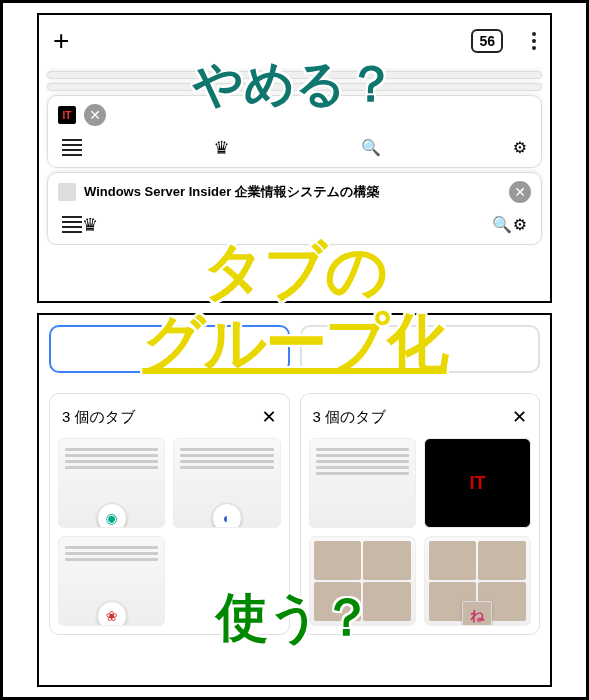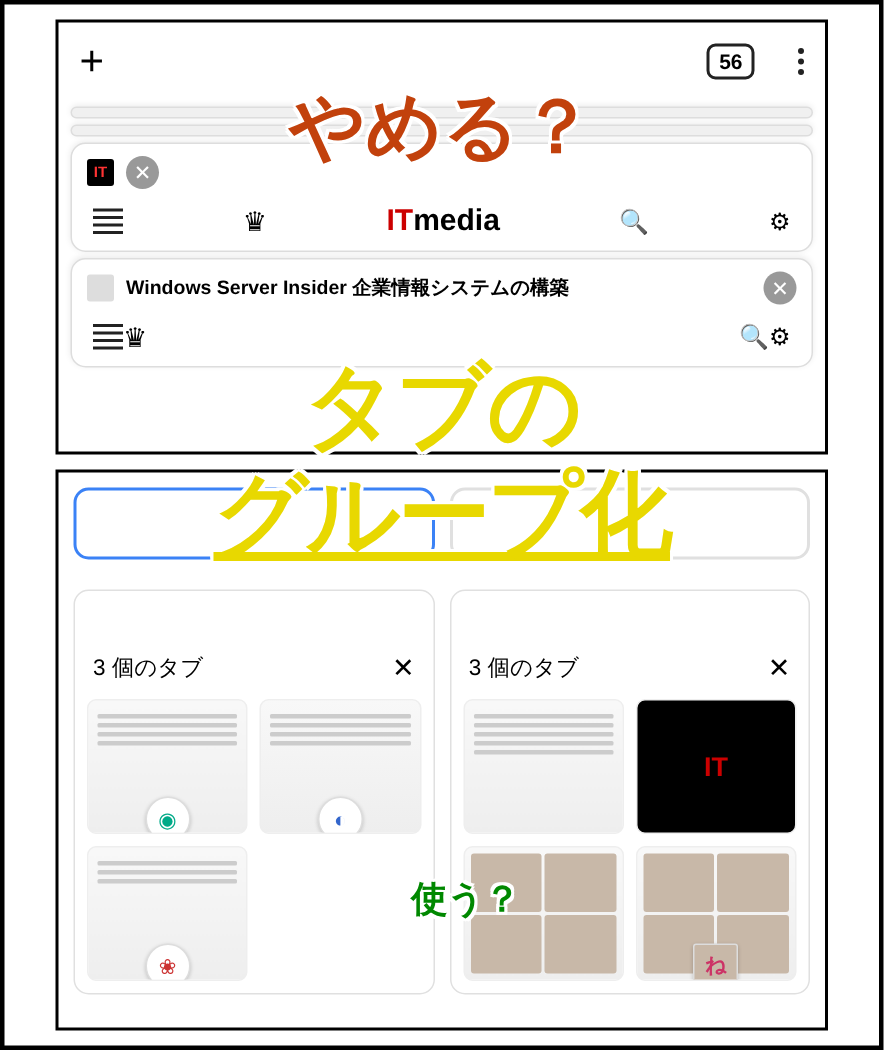--- a/index.html
+++ b/index.html
@@ -48,42 +48,42 @@
     .crown { font-size: 18px; }
     .logo { font-size: 20px; font-weight: bold; }
     .logo .red { color: #c00; }
     .search-ic, .gear-ic { font-size: 16px; }
 
     
     .group-row { display: flex; gap: 10px; padding: 10px; }
     .group-card { flex: 1; border: 1px solid #e0e0e0; border-radius: 10px; background: #fff; padding: 8px; }
     .group-card.tiny { height: 48px; padding: 4px; border: 2px solid #3b82f6; }
     .group-card.tiny.plain { border-color: #e0e0e0; }
-    .group-head { display: flex; align-items: center; justify-content: space-between; padding: 4px 4px 10px 4px; margin-top: 28px; }
+    .group-head { display: flex; align-items: center; justify-content: space-between; padding: 4px 4px 10px 4px; }
     .group-title { font-size: 15px; }
     .close-x { font-size: 18px; cursor: pointer; }
     .thumb-grid { display: grid; grid-template-columns: 1fr 1fr; gap: 8px; }
     .thumb { position: relative; border: 1px solid #eee; border-radius: 6px; height: 90px; background: linear-gradient(#f8f8f8, #eee); overflow: hidden; }
     .thumb .badge { position: absolute; bottom: -6px; left: 50%; transform: translateX(-50%); width: 30px; height: 30px; border-radius: 50%; background: #fff; border: 1px solid #ddd; display: flex; align-items: center; justify-content: center; font-size: 14px; box-shadow: 0 1px 3px rgba(0,0,0,0.2); }
     .thumb .lines { padding: 6px; }
     .thumb .lines span { display: block; height: 3px; background: #ccc; margin: 3px 0; border-radius: 1px; }
     .thumb.black { background: #000; color: #c00; display: flex; align-items: center; justify-content: center; font-weight: bold; font-size: 18px; }
     .thumb.photos { display: grid; grid-template-columns: 1fr 1fr; grid-template-rows: 1fr 1fr; gap: 2px; padding: 4px; }
     .thumb.photos div { background: #c8b8a8; border-radius: 2px; }
 
     
     .overlay-text {
       position: absolute;
       font-weight: 900;
       text-shadow: 2px 2px 0 #fff, -2px -2px 0 #fff, 2px -2px 0 #fff, -2px 2px 0 #fff, 0 2px 0 #fff, 2px 0 0 #fff, 0 -2px 0 #fff, -2px 0 0 #fff;
       white-space: nowrap;
     }
-    .t-red { color: #c2410c; font-size: 50px; }
+    .t-red { color: #0f766e; font-size: 50px; }
     .t-yellow { color: #e8d800; font-size: 62px; letter-spacing: -2px; text-align: center; }
-    .t-green { color: #008800; font-size: 24px; margin-left: 16px; }
+    .t-green { color: #008800; font-size: 52px; }
     .pos-yameru { top: 48px; left: 50%; transform: translateX(-50%); }
     .pos-tabuno { top: 226px; left: 50%; transform: translateX(-50%); }
     .pos-group { top: 298px; left: 50%; transform: translateX(-50%); text-decoration: underline; }
     .pos-tsukau { top: 580px; left: 50%; transform: translateX(-50%); }
   </style>
 </head>
 <body>
 
 <div class="frame frame-top">
   <div class="chrome-bar">
@@ -107,21 +107,20 @@
       <div class="close-round">✕</div>
     </div>
     <div class="tab-content">
       <div class="hamburger">
           <span></span>
           <span></span>
           <span></span>
           <span></span>
         </div>
       <div class="crown">♛</div>
-      <div class="logo"><span class="red">IT</span><span>media</span></div>
       <div class="search-ic">🔍</div>
       <div class="gear-ic">⚙</div>
     </div>
   </div>
 
   <div class="tab-card">
     <div class="tab-head">
       <div class="favicon gray"></div>
       <div class="tab-title">Windows Server Insider 企業情報システムの構築</div>
       <div class="close-round">✕</div>

